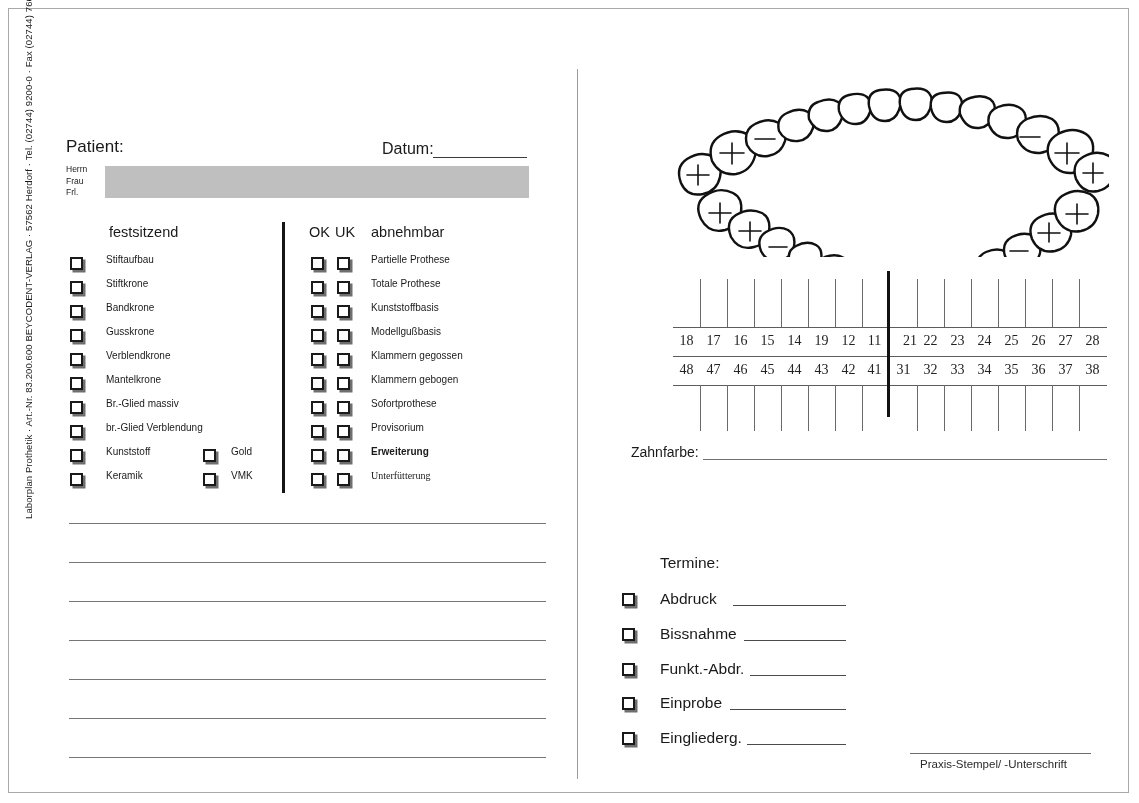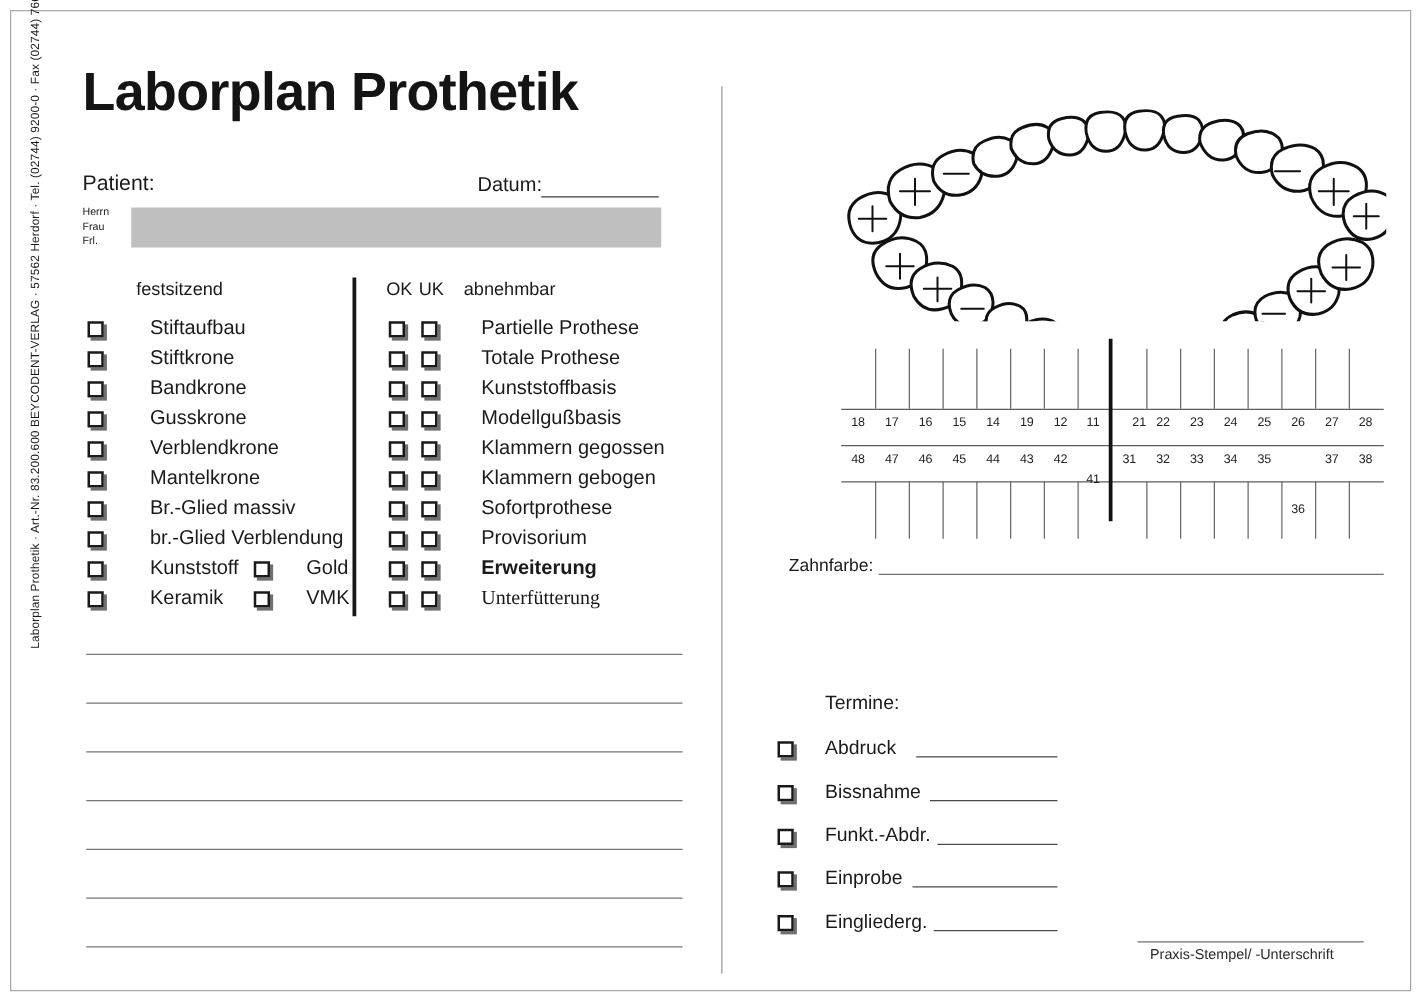--- a/index.html
+++ b/index.html
@@ -103,24 +103,23 @@
     box-sizing: border-box;
   }
 
   .col-head {
     position: absolute;
     font-size: 14.5px;
     color: #1a1a1a;
   }
   .item-label {
     position: absolute;
-    font-size: 16px;
+    font-size: 10px;
     color: #1a1a1a;
     white-space: nowrap;
-    margin-left: 14px;
   }
 
   
   .col-divider {
     position: absolute;
     left: 273px;
     top: 213px;
     width: 3px;
     height: 271px;
     background: #151515;
@@ -175,24 +174,24 @@
   }
   .chart-mid {
     position: absolute;
     width: 3.4px;
     background: #121212;
     top: 0px;
     height: 146px;
   }
   .tooth-num {
     position: absolute;
-    font-size: 10px;
+    font-size: 14px;
     color: #222222;
     text-align: center;
-    font-family: Liberation Sans, sans-serif;
+    font-family: Liberation Serif, serif;
   }
 
   
   .zf-label {
     position: absolute;
     left: 622px;
     top: 435px;
     font-size: 14px;
     color: #1a1a1a;
   }
@@ -239,21 +238,20 @@
     color: #2a2a2a;
   }
 </style>
 </head>
 <body>
 
 <div class="page">
 
   <div class="imprint">Laborplan Prothetik · Art.-Nr. 83.200.600    BEYCODENT-VERLAG · 57562 Herdorf · Tel. (02744) 9200-0 · Fax (02744) 766</div>
 
-  <div class="title">Laborplan Prothetik</div>
 
   <div class="patient-label">Patient:</div>
   <div class="datum-label">Datum:</div>
   <div class="datum-line"></div>
   <div class="anrede">
     <div>Herrn</div>
     <div>Frau</div>
     <div>Frl.</div>
   </div>
   <div class="name-bar"></div>
@@ -458,28 +456,28 @@
     <div class="tooth-num" style="left:379px; top:62px; width:27px;">27</div>
     <div class="tooth-num" style="left:406px; top:62px; width:27px;">28</div>
 
     <div class="tooth-num" style="left:0px;   top:91px; width:27px;">48</div>
     <div class="tooth-num" style="left:27px;  top:91px; width:27px;">47</div>
     <div class="tooth-num" style="left:54px;  top:91px; width:27px;">46</div>
     <div class="tooth-num" style="left:81px;  top:91px; width:27px;">45</div>
     <div class="tooth-num" style="left:108px; top:91px; width:27px;">44</div>
     <div class="tooth-num" style="left:135px; top:91px; width:27px;">43</div>
     <div class="tooth-num" style="left:162px; top:91px; width:27px;">42</div>
-    <div class="tooth-num" style="left:189px; top:91px; width:25px;margin-top:16px;">41</div>
+    <div class="tooth-num" style="left:189px; top:91px; width:25px;">41</div>
 
     <div class="tooth-num" style="left:217px; top:91px; width:27px;">31</div>
     <div class="tooth-num" style="left:244px; top:91px; width:27px;">32</div>
     <div class="tooth-num" style="left:271px; top:91px; width:27px;">33</div>
     <div class="tooth-num" style="left:298px; top:91px; width:27px;">34</div>
     <div class="tooth-num" style="left:325px; top:91px; width:27px;">35</div>
-    <div class="tooth-num" style="left:352px; top:91px; width:27px;margin-top:40px;">36</div>
+    <div class="tooth-num" style="left:352px; top:91px; width:27px;">36</div>
     <div class="tooth-num" style="left:379px; top:91px; width:27px;">37</div>
     <div class="tooth-num" style="left:406px; top:91px; width:27px;">38</div>
   </div>
 
   <div class="zf-label">Zahnfarbe:</div>
   <div class="zf-line"></div>
 
   <div class="termine-title">Termine:</div>
 
   <div class="cb" style="left:613px; top:584px;"></div>

